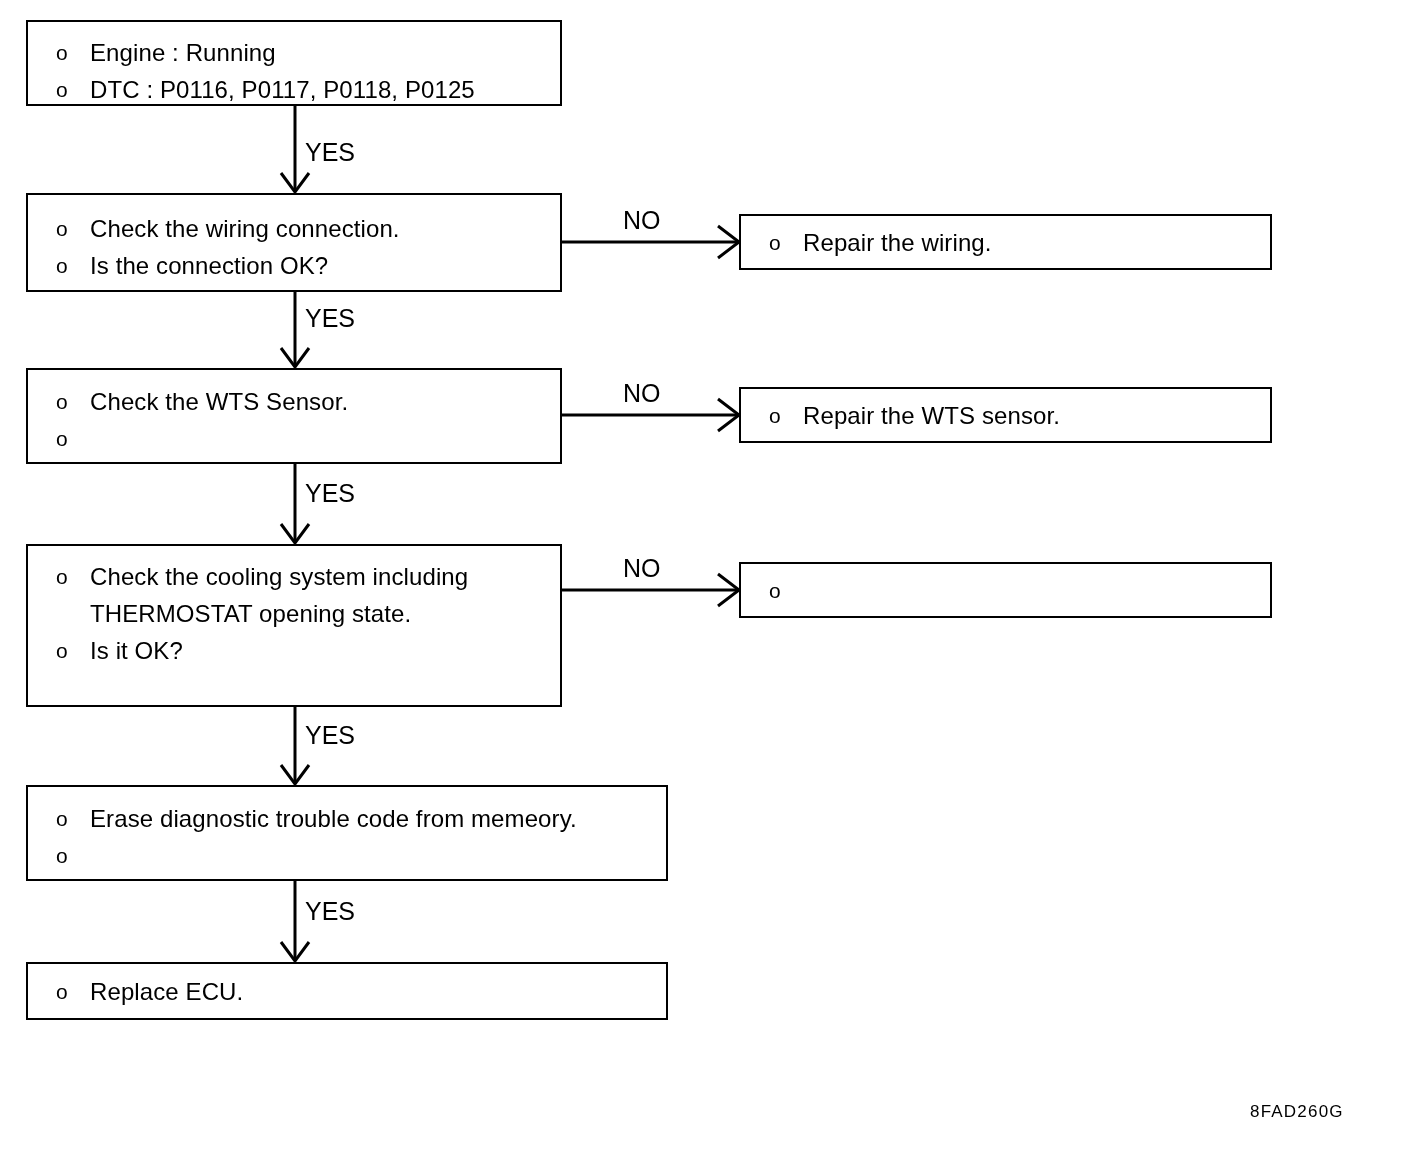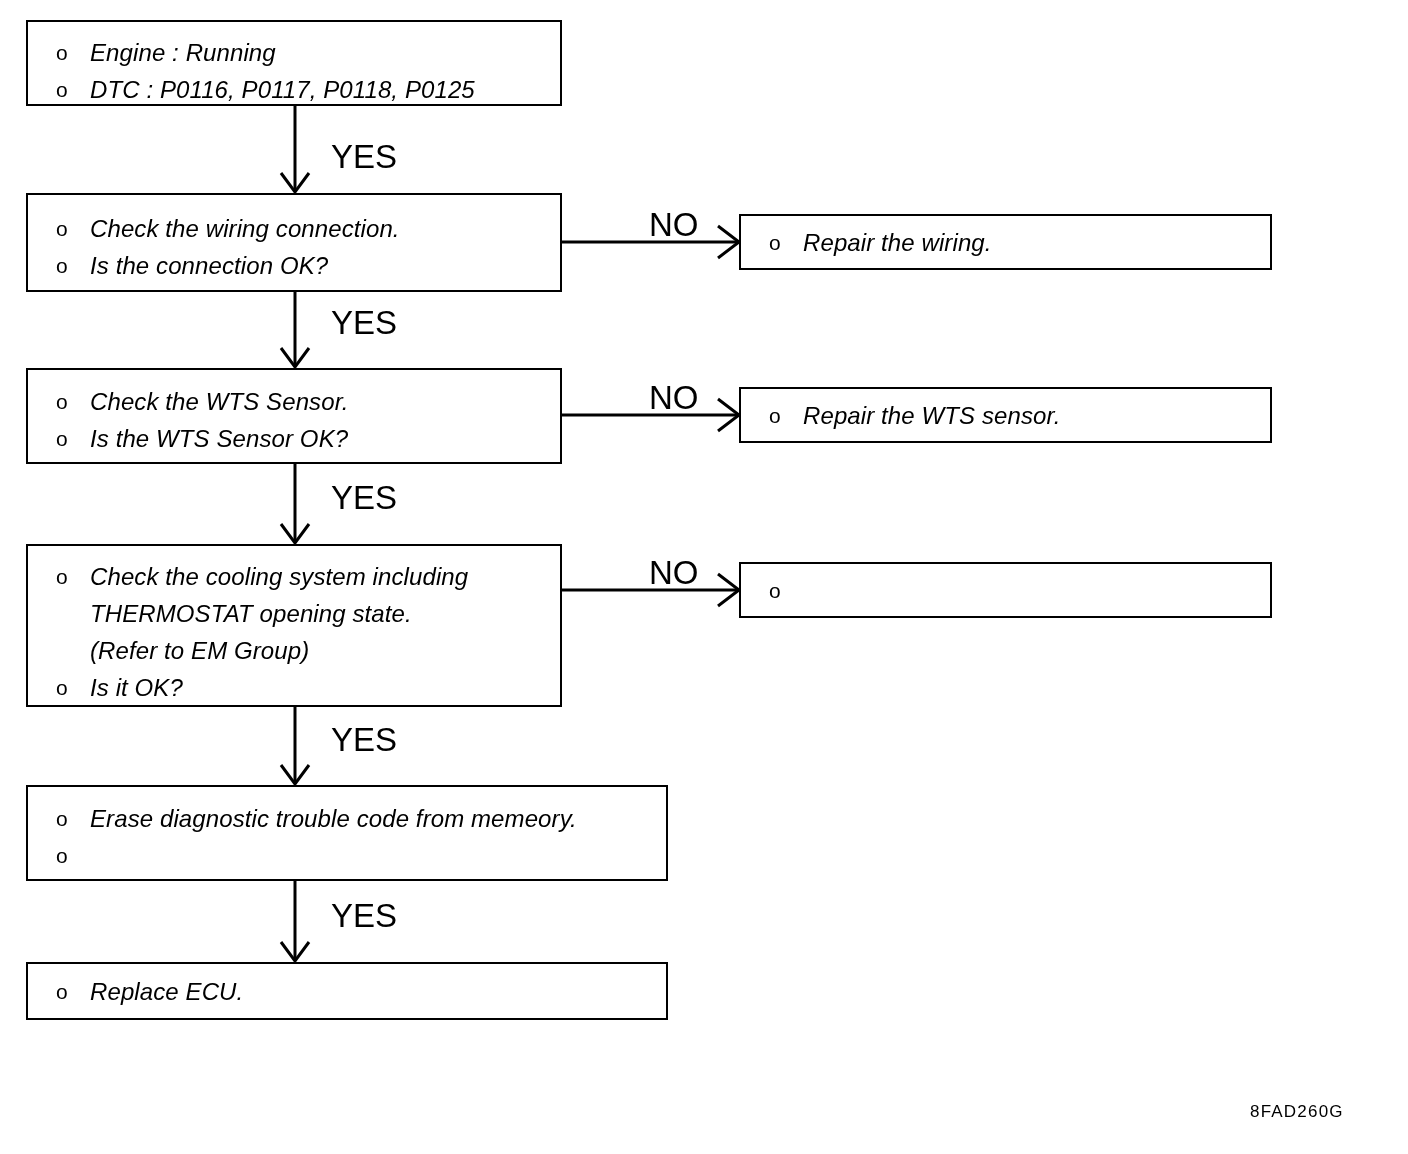--- a/index.html
+++ b/index.html
@@ -45,36 +45,34 @@
     text-align: left;
   }
   .bullet-spacer {
     width: 34px;
     flex: 0 0 34px;
   }
   .ltext {
     font-size: 24px;
     line-height: 37px;
     letter-spacing: 0.1px;
-    font-style: italic;
   }
   svg.overlay {
     position: absolute;
     left: 0;
     top: 0;
     width: 1408px;
     height: 1154px;
     pointer-events: none;
   }
   .edge-label {
     position: absolute;
-    font-size: 33px;
+    font-size: 25px;
     line-height: 1;
     white-space: pre;
-    margin-left: 26px;
   }
   .figcode {
     position: absolute;
     font-size: 17px;
     letter-spacing: 1.2px;
     font-family: "Liberation Sans", sans-serif;
     white-space: pre;
   }
 </style>
 </head>
@@ -147,21 +145,20 @@
   </div>
 
   <div class="box" style="left:26px; top:368px; width:536px; height:96px;">
     <div class="lines" style="padding:13px 0 0 28px;">
       <div class="line-row">
         <span class="bullet">o</span>
         <span class="ltext">Check the WTS Sensor.</span>
       </div>
       <div class="line-row">
         <span class="bullet">o</span>
-        <span class="ltext">Is the WTS Sensor OK?</span>
       </div>
     </div>
   </div>
 
   <div class="box" style="left:739px; top:387px; width:533px; height:56px;">
     <div class="lines" style="padding:8px 0 0 28px;">
       <div class="line-row">
         <span class="bullet">o</span>
         <span class="ltext">Repair the WTS sensor.</span>
       </div>
@@ -170,24 +167,20 @@
 
   <div class="box" style="left:26px; top:544px; width:536px; height:163px;">
     <div class="lines" style="padding:12px 0 0 28px;">
       <div class="line-row">
         <span class="bullet">o</span>
         <span class="ltext">Check the cooling system including</span>
       </div>
       <div class="line-row">
         <span class="bullet-spacer"></span>
         <span class="ltext">THERMOSTAT opening state.</span>
-      </div>
-      <div class="line-row">
-        <span class="bullet-spacer"></span>
-        <span class="ltext">(Refer to EM Group)</span>
       </div>
       <div class="line-row">
         <span class="bullet">o</span>
         <span class="ltext">Is it OK?</span>
       </div>
     </div>
   </div>
 
   <div class="box" style="left:739px; top:562px; width:533px; height:56px;">
     <div class="lines" style="padding:8px 0 0 28px;">

